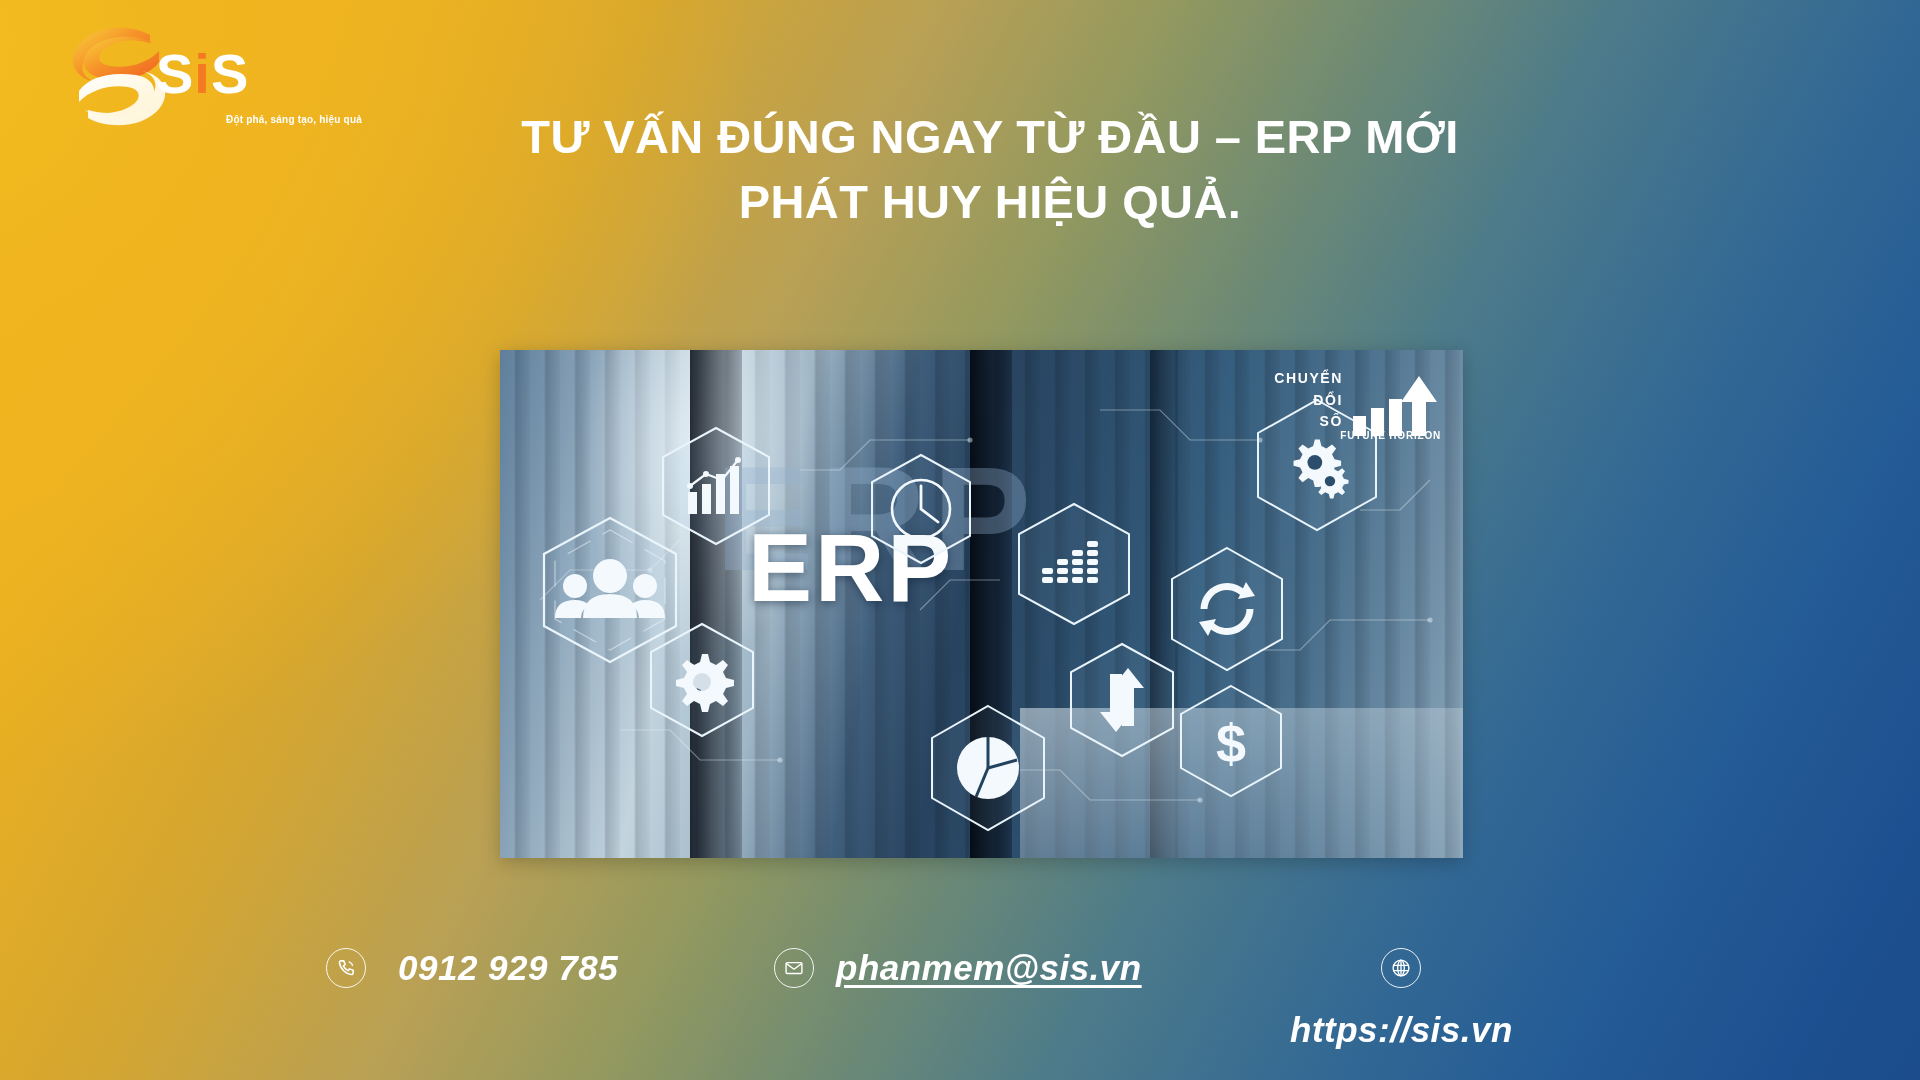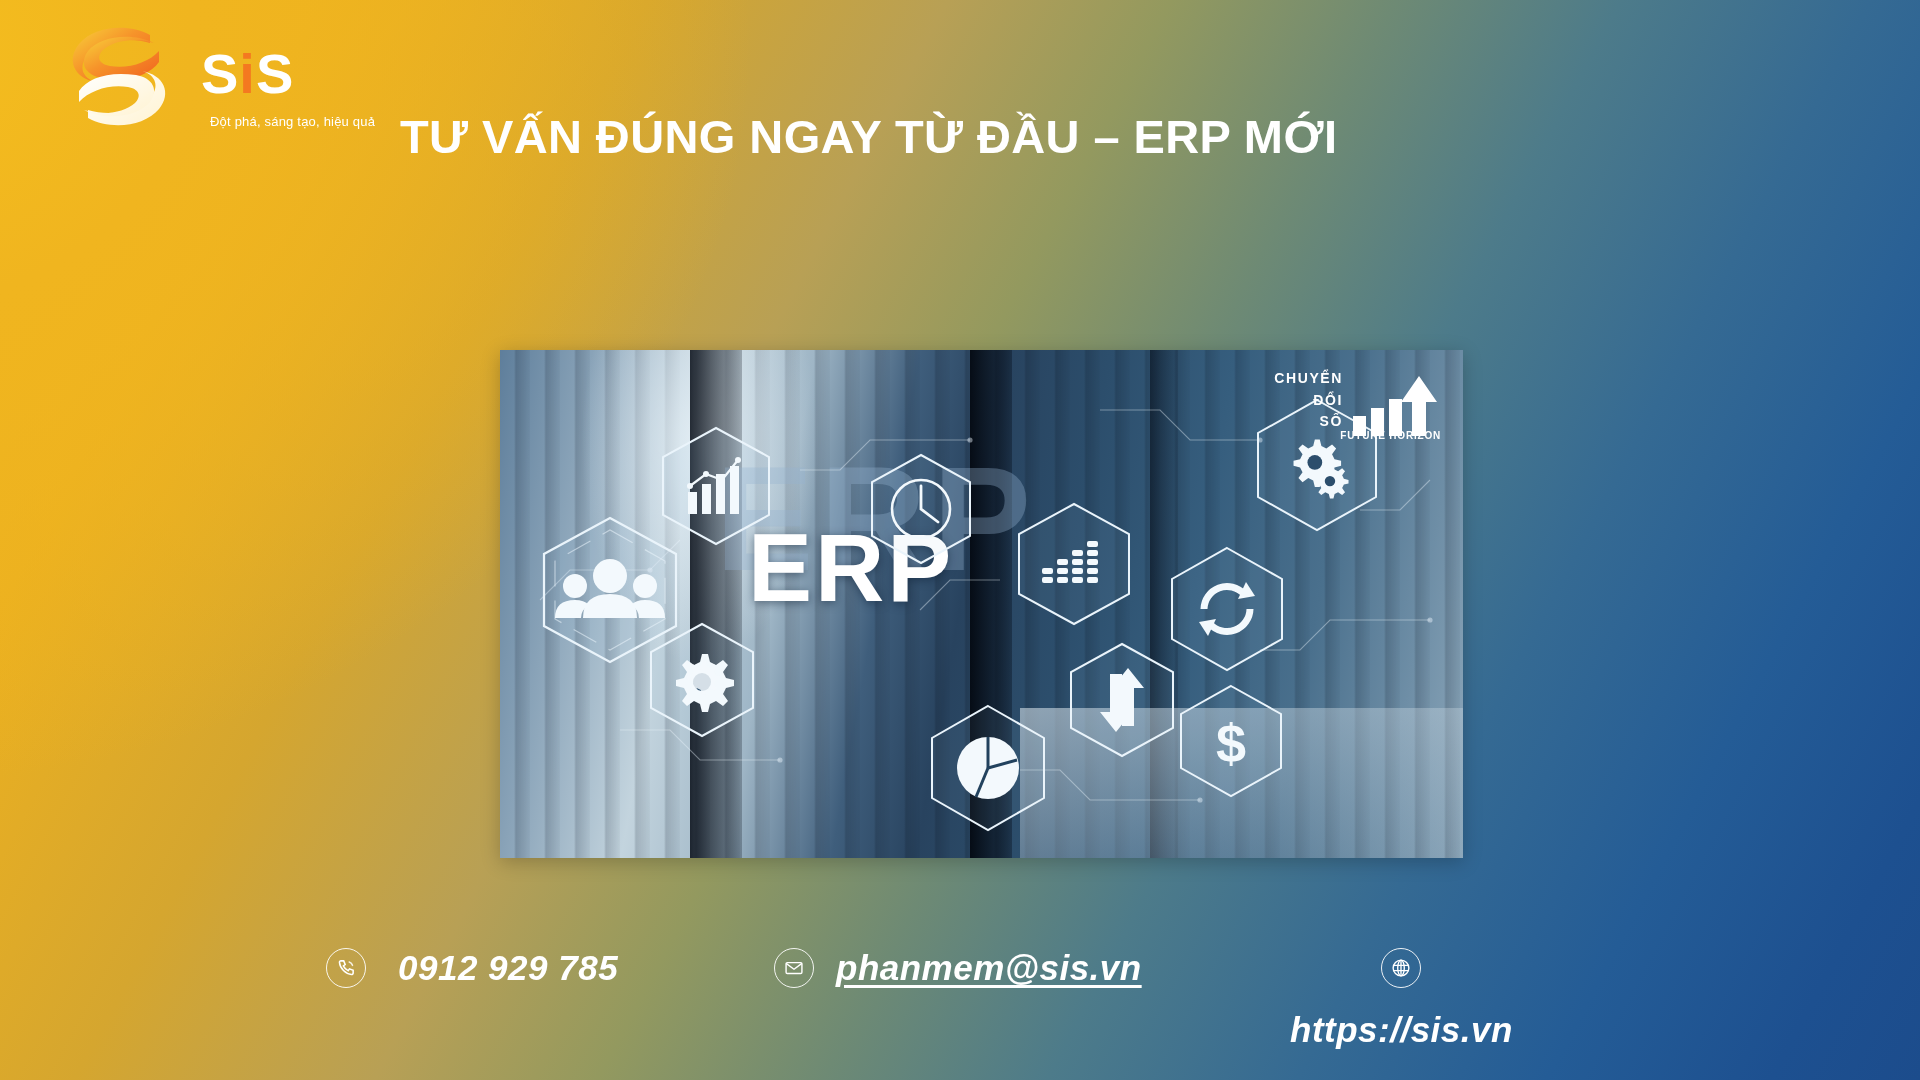--- a/index.html
+++ b/index.html
@@ -25,33 +25,33 @@
         #1D5090 94%,
         #1C4C8C 100%);
   }
 
   
   #logo { position:absolute; left:58px; top:18px; width:300px; height:120px; }
   #logo .swoosh { position:absolute; left:0; top:0; width:120px; height:112px; }
   #logo .wordmark {
     position:absolute; left:98px; top:28px;
     font-size:56px; font-weight:700; color:#ffffff;
-    letter-spacing:1px; line-height:1;margin-left:45px;
+    letter-spacing:1px; line-height:1;
   }
   #logo .wordmark .dot-i { color:#F47920; }
   #logo .tagline {
-    position:absolute; left:152px; top:96px;
-    font-size:13px; color:#ffffff; font-weight:400;
+    position:absolute; left:168px; top:96px;
+    font-size:10px; color:#ffffff; font-weight:700;
     letter-spacing:0.2px; white-space:nowrap;
   }
 
   
   #headline {
     position:absolute; left:400px; top:105px; width:1180px;
-    text-align:left; color:#ffffff;
+    text-align:center; color:#ffffff;
     font-size:47px; font-weight:700;
     line-height:1.38; letter-spacing:0.4px;
   }
   #headline .ln { display:block; }
 
   
   #hero {
     position:absolute; left:500px; top:350px; width:963px; height:508px;
     overflow:hidden;
     background:
@@ -158,20 +158,21 @@
         <path d="M30 62 C52 74 86 71 101 53 C114 37 106 19 84 15 C98 19 102 31 92 42 C78 57 50 60 30 54 Z" fill="url(#gWh)" transform="translate(0,38)"></path>
         <path d="M26 54 C48 65 80 61 92 46 C101 34 95 22 78 19 C50 15 30 22 21 35 L21 46 C32 34 52 28 70 31 C81 33 84 40 77 47 C66 57 44 60 26 54 Z" fill="url(#gWh)" transform="translate(0,38)"></path>
       </svg>
     </span>
     <span class="wordmark">S<span class="dot-i">i</span>S</span>
     <span class="tagline">Đột phá, sáng tạo, hiệu quả</span>
   </div>
 
   <h1 id="headline">
     <span class="ln">TƯ VẤN ĐÚNG NGAY TỪ ĐẦU – ERP MỚI</span>
+    <span class="ln">PHÁT HUY HIỆU QUẢ.</span>
   </h1>
 
   <div id="hero">
     <div class="towers"></div>
     <div class="sky-glow"></div>
     <div class="band-dark-1"></div>
     <div class="band-dark-2"></div>
     <div class="band-dark-3"></div>
     <div class="floor"></div>
 

